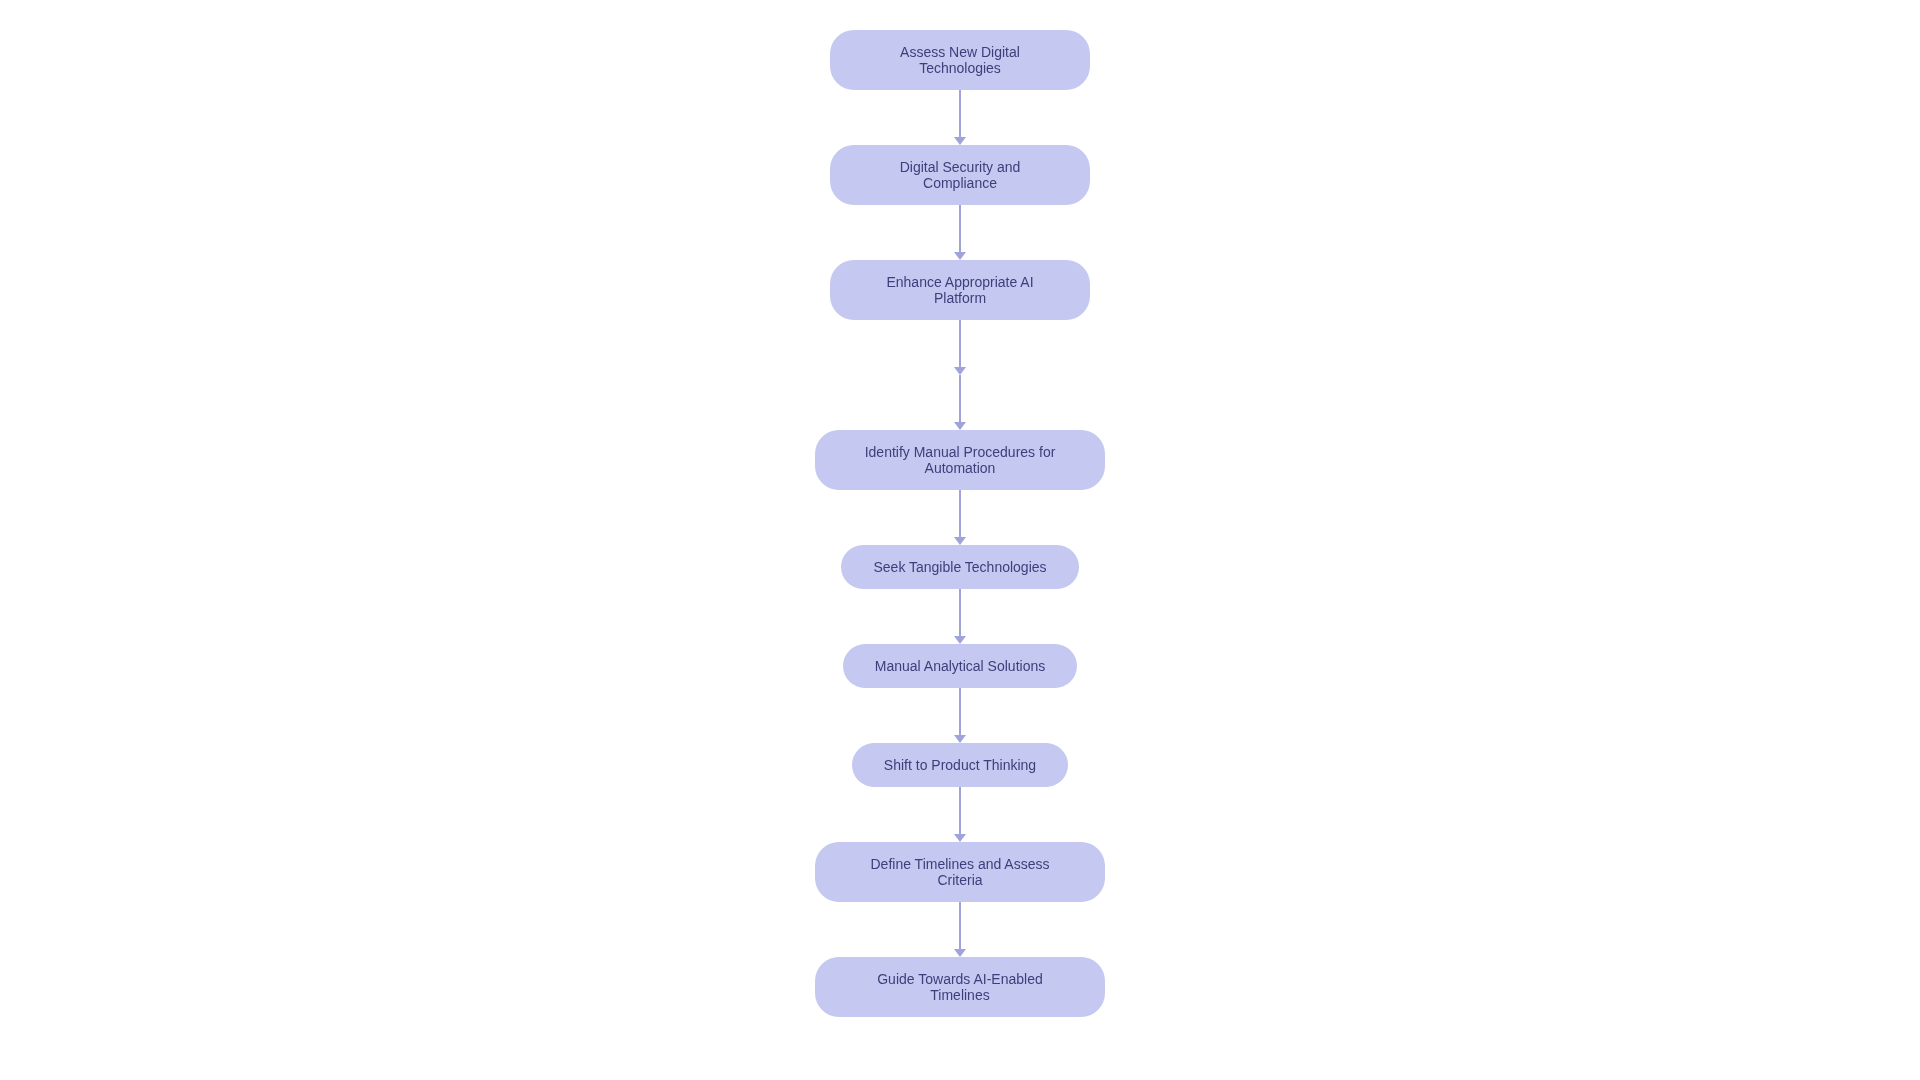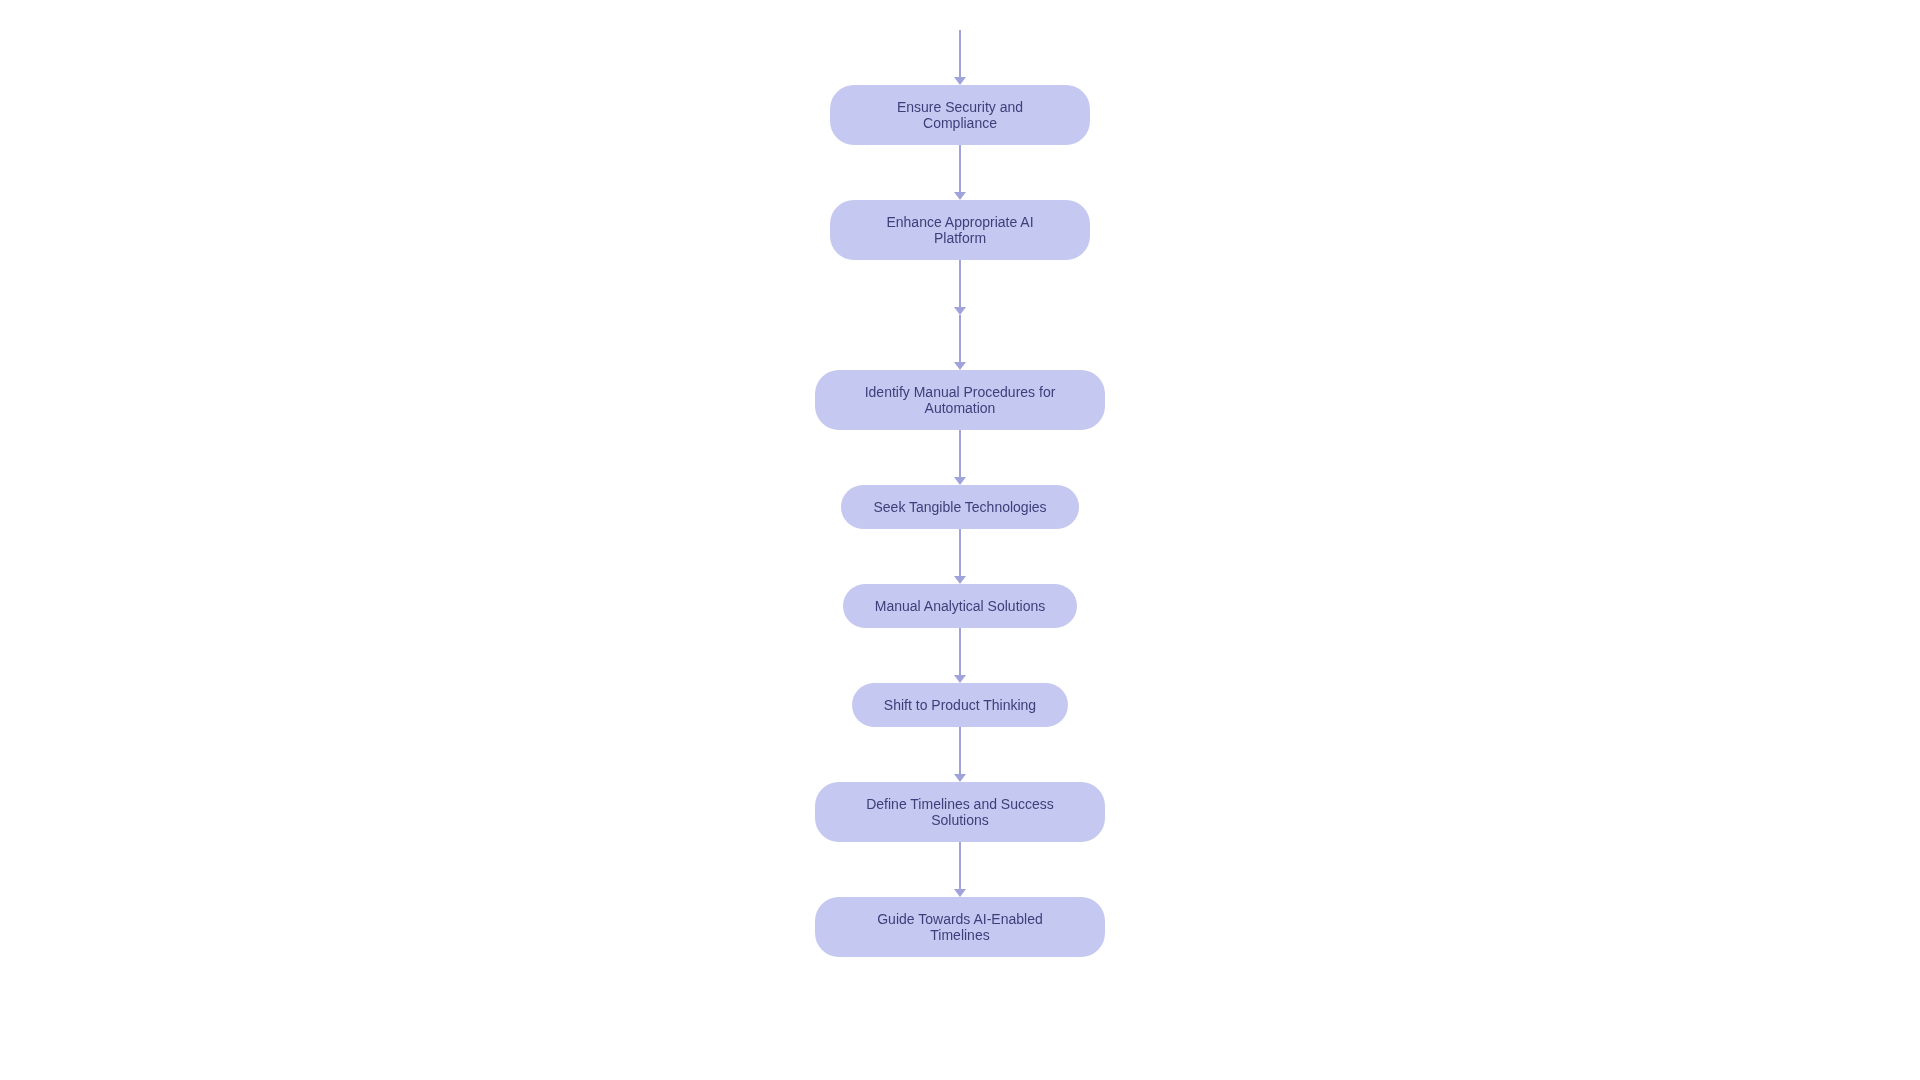--- a/index.html
+++ b/index.html
@@ -67,30 +67,31 @@
       height: 0;
       border-left: 6px solid transparent;
       border-right: 6px solid transparent;
       border-top: 8px solid #a0a3d9;
     }
   </style>
 </head>
 <body>
 
 <div class="flowchart-container">
+<div class="flow-node">Assess New Digital Technologies</div>
     <div class="flow-connector"></div>
-    <div class="flow-node">Ensure Security and Compliance</div>
+    <div class="flow-node">Digital Security and Compliance</div>
     <div class="flow-connector"></div>
     <div class="flow-node">Enhance Appropriate AI Platform</div>
     <div class="flow-connector"></div>
     <div class="flow-connector"></div>
     <div class="flow-node wide">Identify Manual Procedures for Automation</div>
     <div class="flow-connector"></div>
     <div class="flow-node">Seek Tangible Technologies</div>
     <div class="flow-connector"></div>
     <div class="flow-node">Manual Analytical Solutions</div>
     <div class="flow-connector"></div>
     <div class="flow-node">Shift to Product Thinking</div>
     <div class="flow-connector"></div>
-    <div class="flow-node wide">Define Timelines and Success Solutions</div>
+    <div class="flow-node wide">Define Timelines and Assess Criteria</div>
     <div class="flow-connector"></div>
     <div class="flow-node wide">Guide Towards AI-Enabled Timelines</div>
   </div>
 
 </body></html>

